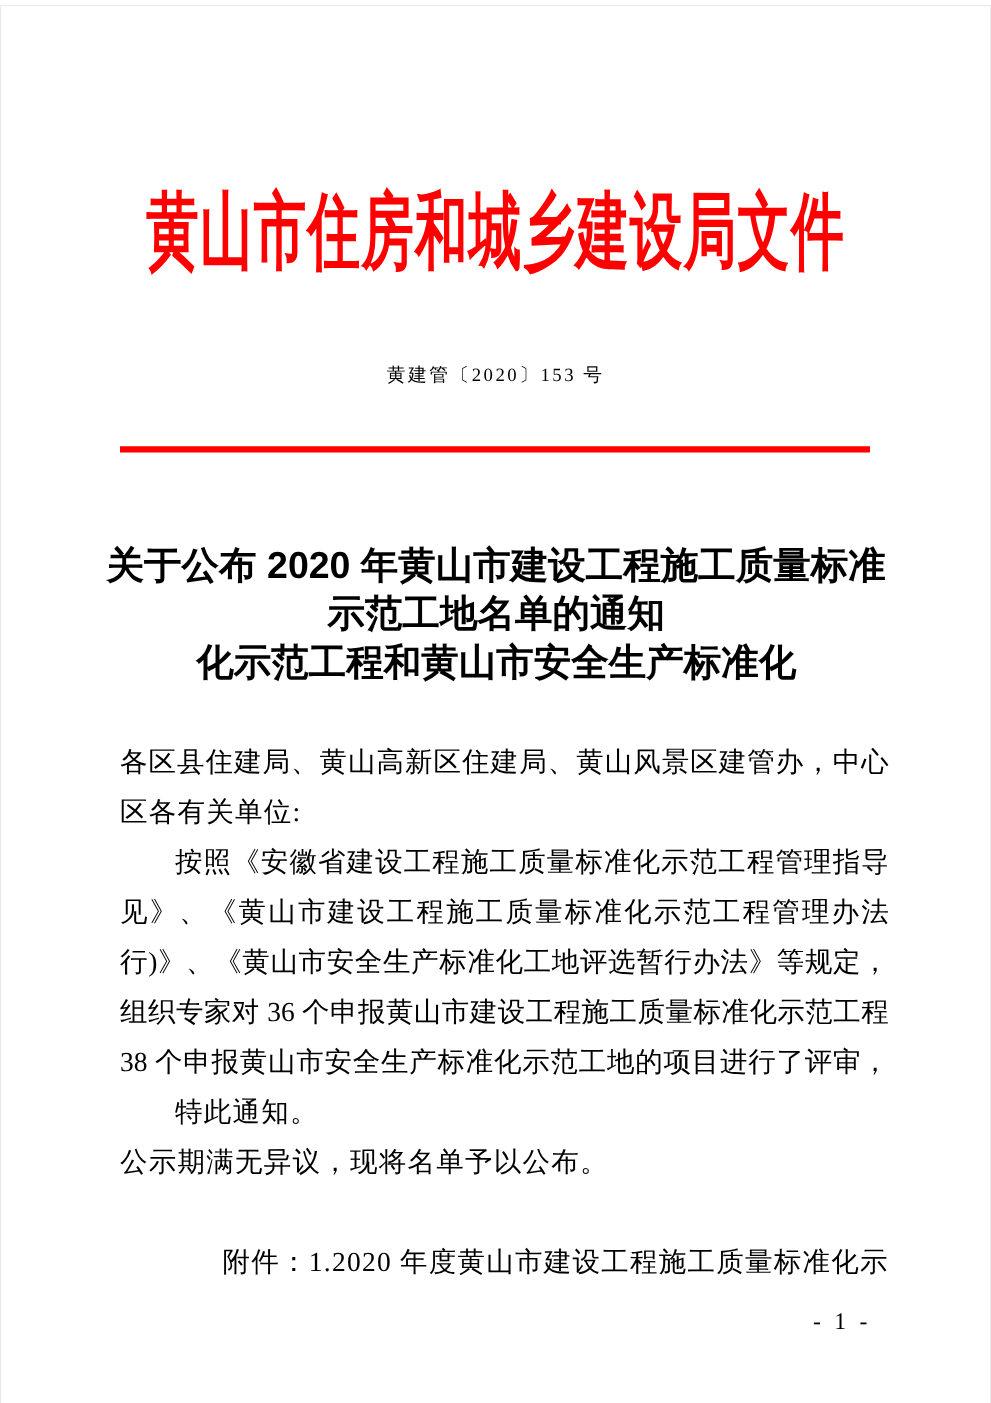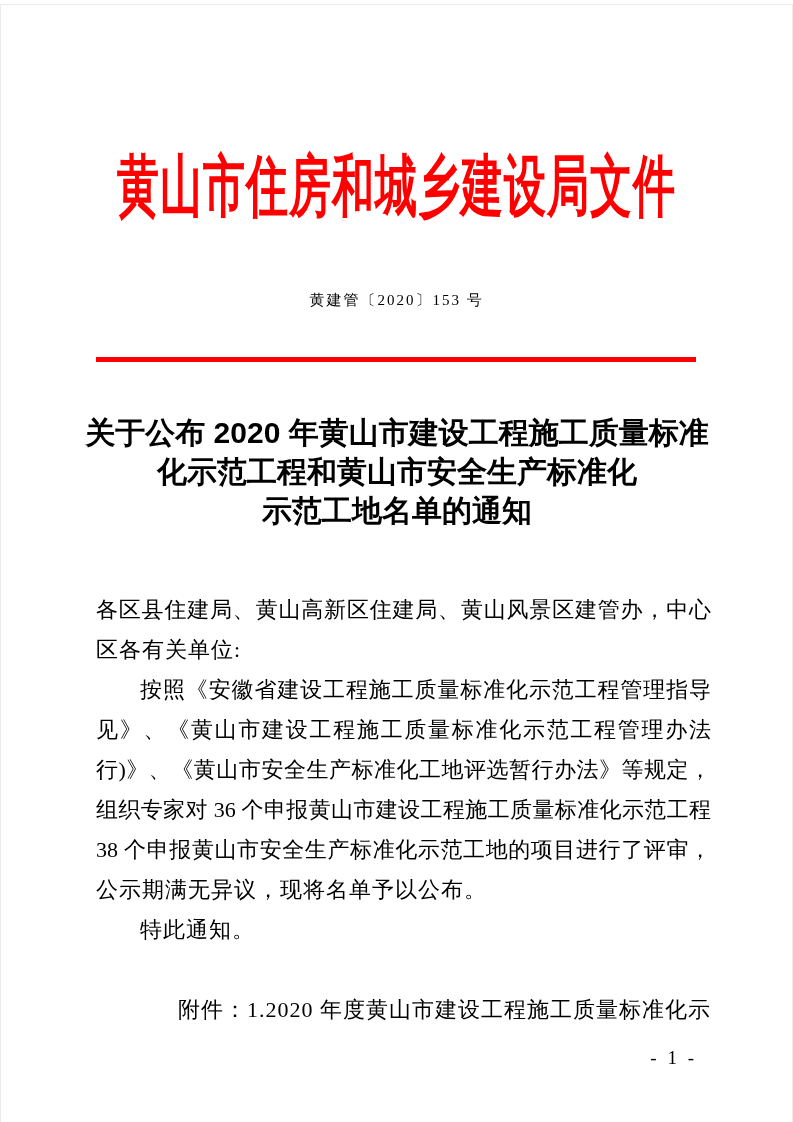--- a/index.html
+++ b/index.html
@@ -51,21 +51,21 @@
     position: absolute;
     top: 352px;
     left: 95px;
     width: 600px;
     height: 5px;
     background: #FF0000;
   }
   
   .notice-title {
     position: absolute;
-    top: 408px;
+    top: 428px;
     left: 46px;
     width: 700px;
     text-align: center;
     font-family: "Liberation Sans", "DejaVu Sans", sans-serif;
     font-weight: bold;
     font-size: 30px;
     line-height: 39px;
     color: #000000;
   }
   .notice-title .t-line {
@@ -120,32 +120,32 @@
 <div class="page">
 
   <div class="agency-header">黄山市住房和城乡建设局文件</div>
 
   <div class="doc-number">黄建管〔2020〕153 号</div>
 
   <div class="red-line"></div>
 
   <div class="notice-title">
     <span class="t-line">关于公布 2020 年黄山市建设工程施工质量标准</span>
+    <span class="t-line">示范工地名单的通知</span>
     <span class="t-line">化示范工程和黄山市安全生产标准化</span>
-    <span class="t-line">示范工地名单的通知</span>
   </div>
 
   <div class="body-block">
     <div class="line justify">各区县住建局、黄山高新区住建局、黄山风景区建管办，中心城</div>
     <div class="line">区各有关单位:</div>
     <div class="line justify indent">按照《安徽省建设工程施工质量标准化示范工程管理指导意</div>
     <div class="line justify">见》、《黄山市建设工程施工质量标准化示范工程管理办法（试</div>
     <div class="line justify">行)》、《黄山市安全生产标准化工地评选暂行办法》等规定，我局</div>
     <div class="line justify">组织专家对 36 个申报黄山市建设工程施工质量标准化示范工程和</div>
     <div class="line justify">38 个申报黄山市安全生产标准化示范工地的项目进行了评审，经</div>
+    <div class="line indent">特此通知。</div>
     <div class="line">公示期满无异议，现将名单予以公布。</div>
-    <div class="line indent">特此通知。</div>
     <div class="line indent gap-before">附件：1.2020 年度黄山市建设工程施工质量标准化示</div>
   </div>
 
   <div class="page-number">- 1 -</div>
 
 </div>
 
 </body></html>

